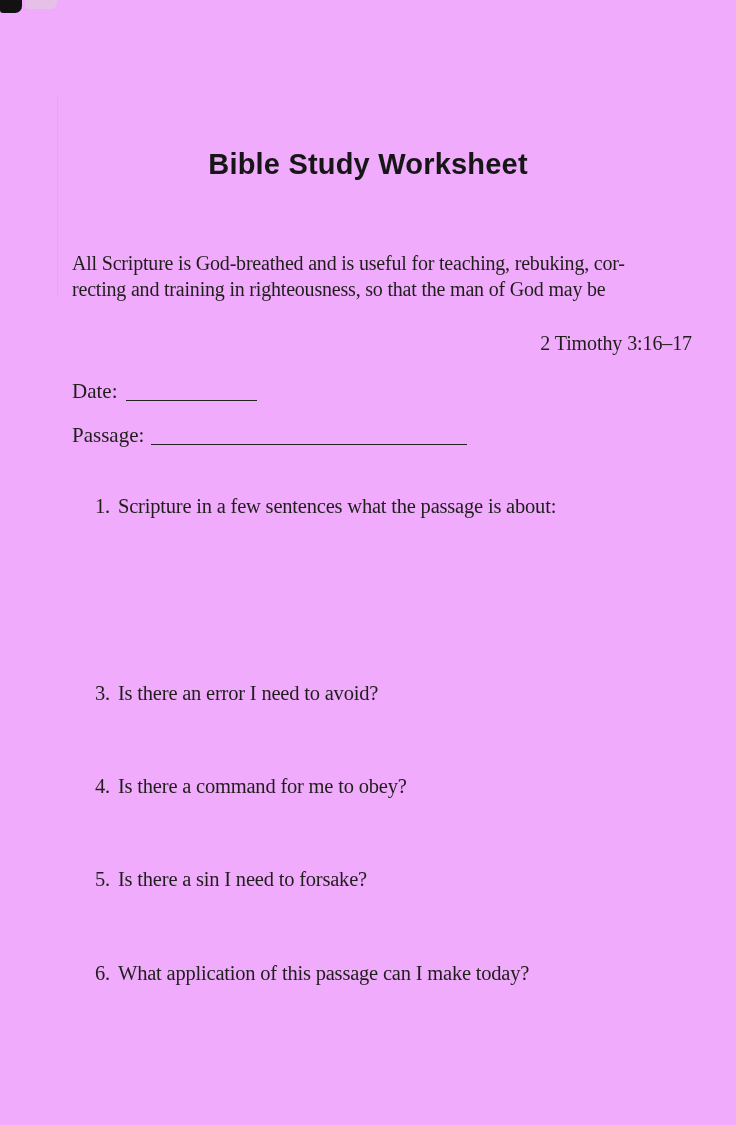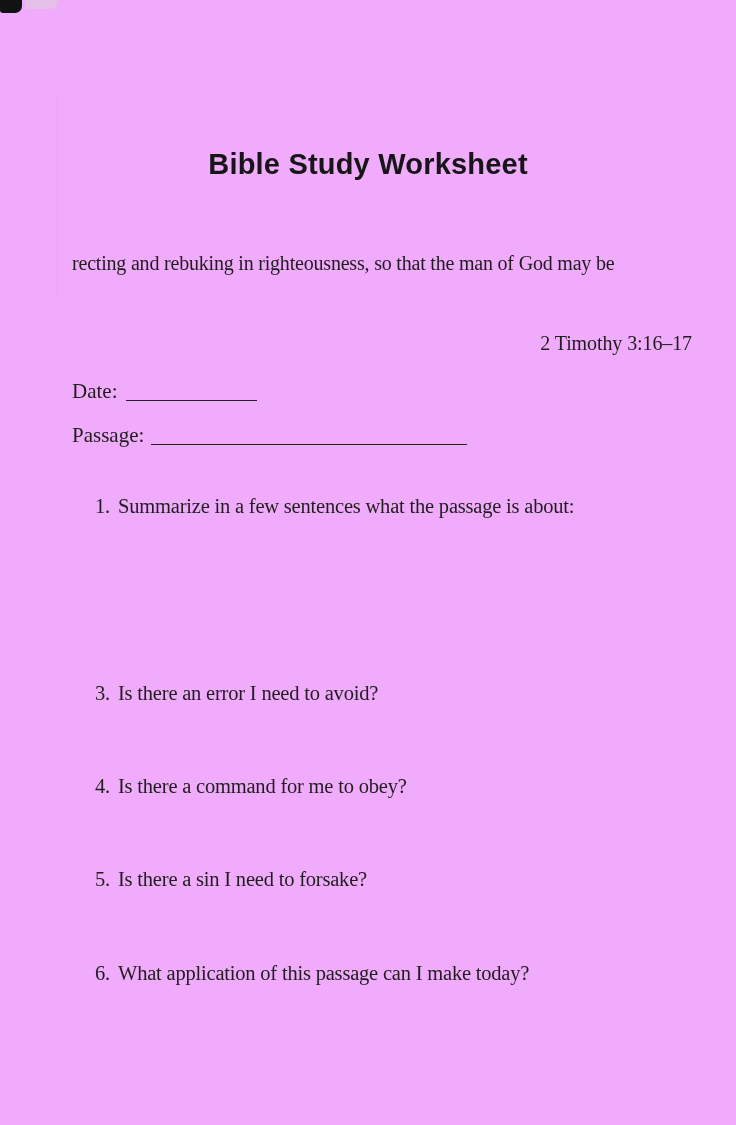--- a/index.html
+++ b/index.html
@@ -74,35 +74,36 @@
 
 <div class="page">
 
   <div class="artifact-black"></div>
   <div class="artifact-gray"></div>
   <div class="page-edge"></div>
 
   <h1 class="title">Bible Study Worksheet</h1>
 
   <div class="scripture">
-    <div class="s-line">recting and rebuking in righteousness, so that the man of God may be</div>
+    <div class="s-line">All Scripture is God-breathed and is useful for teaching, rebuking, cor-</div>
+    <div class="s-line">recting and training in righteousness, so that the man of God may be</div>
   </div>
 
   <div class="citation">2 Timothy 3:16–17</div>
 
   <div class="field field-date">
     <span class="f-label">Date:</span><span class="blank blank-date"></span>
   </div>
 
   <div class="field field-passage">
     <span class="f-label">Passage:</span><span class="blank blank-passage"></span>
   </div>
 
   <div class="question q1">
-    <span class="q-num">1.</span><span class="q-text">Summarize in a few sentences what the passage is about:</span>
+    <span class="q-num">1.</span><span class="q-text">Scripture in a few sentences what the passage is about:</span>
   </div>
 
 
   <div class="question q3">
     <span class="q-num">3.</span><span class="q-text">Is there an error I need to avoid?</span>
   </div>
 
   <div class="question q4">
     <span class="q-num">4.</span><span class="q-text">Is there a command for me to obey?</span>
   </div>

